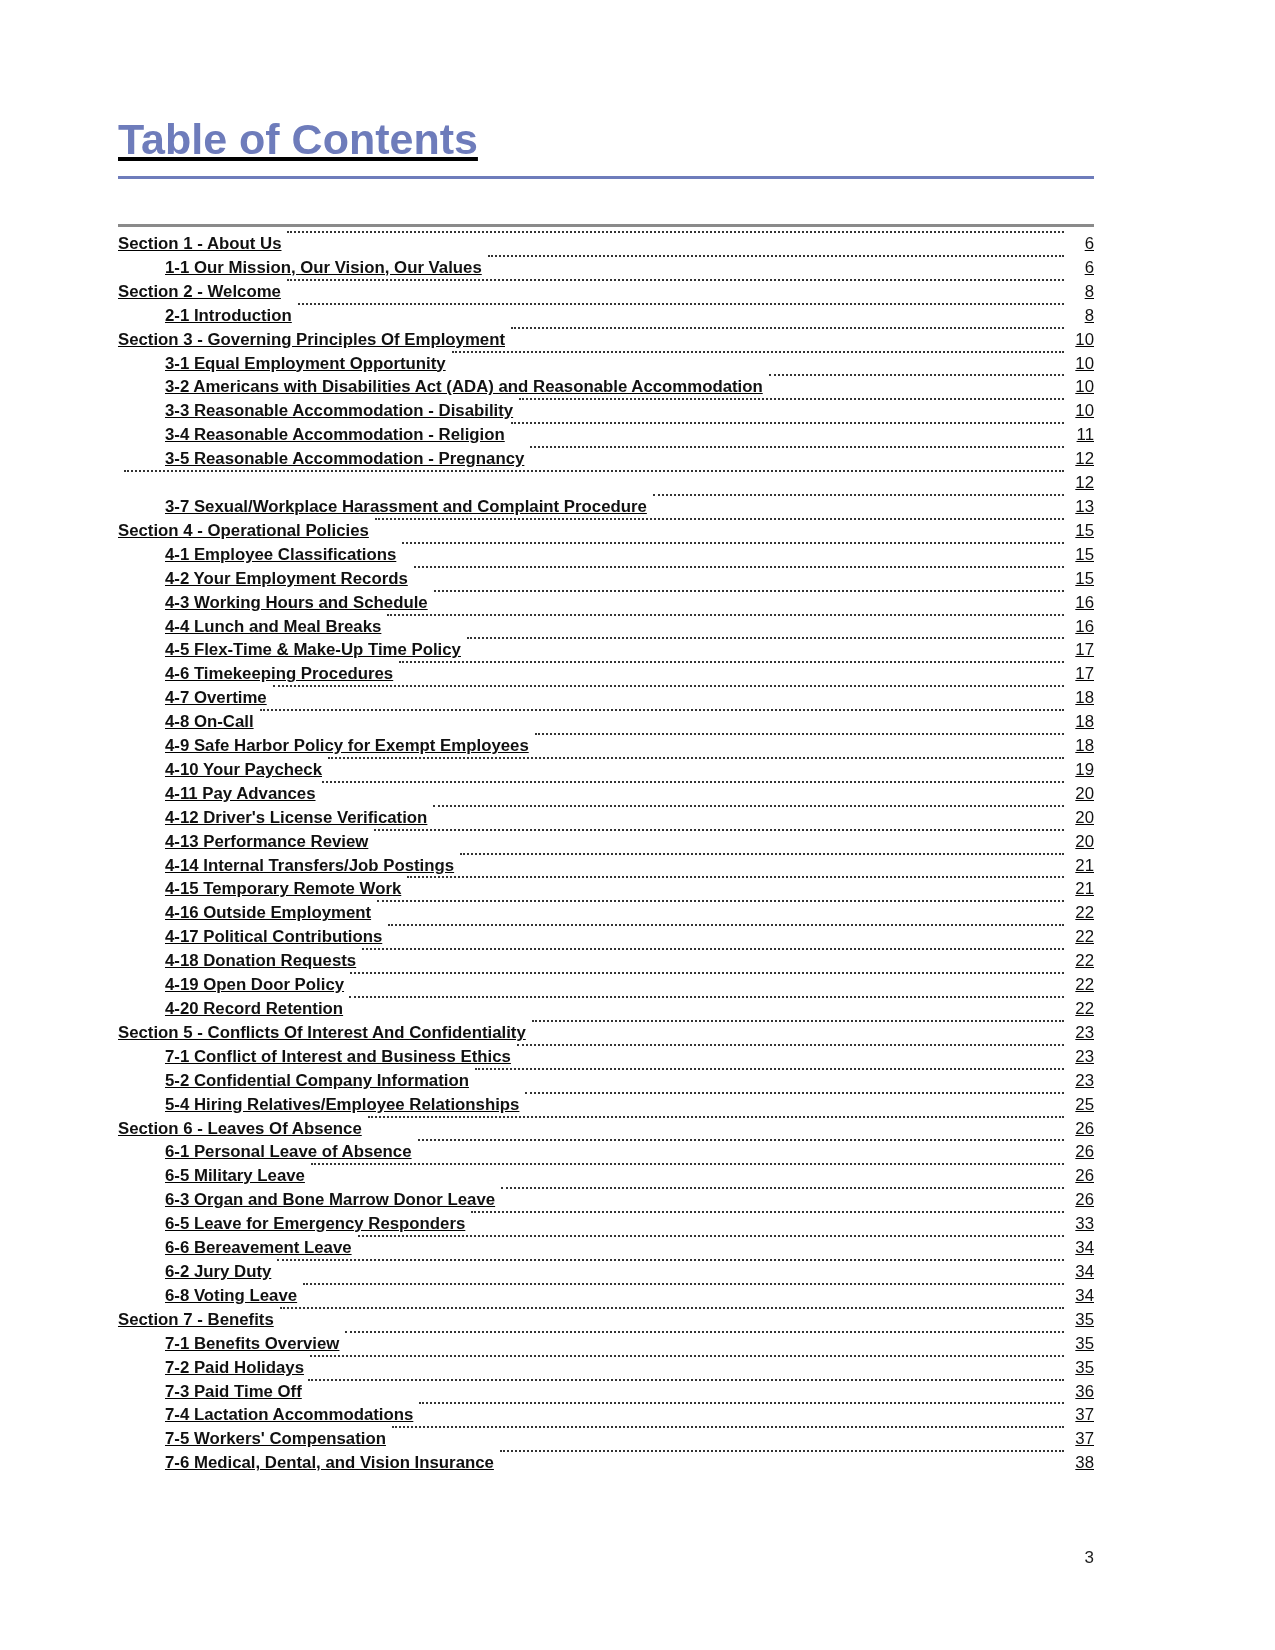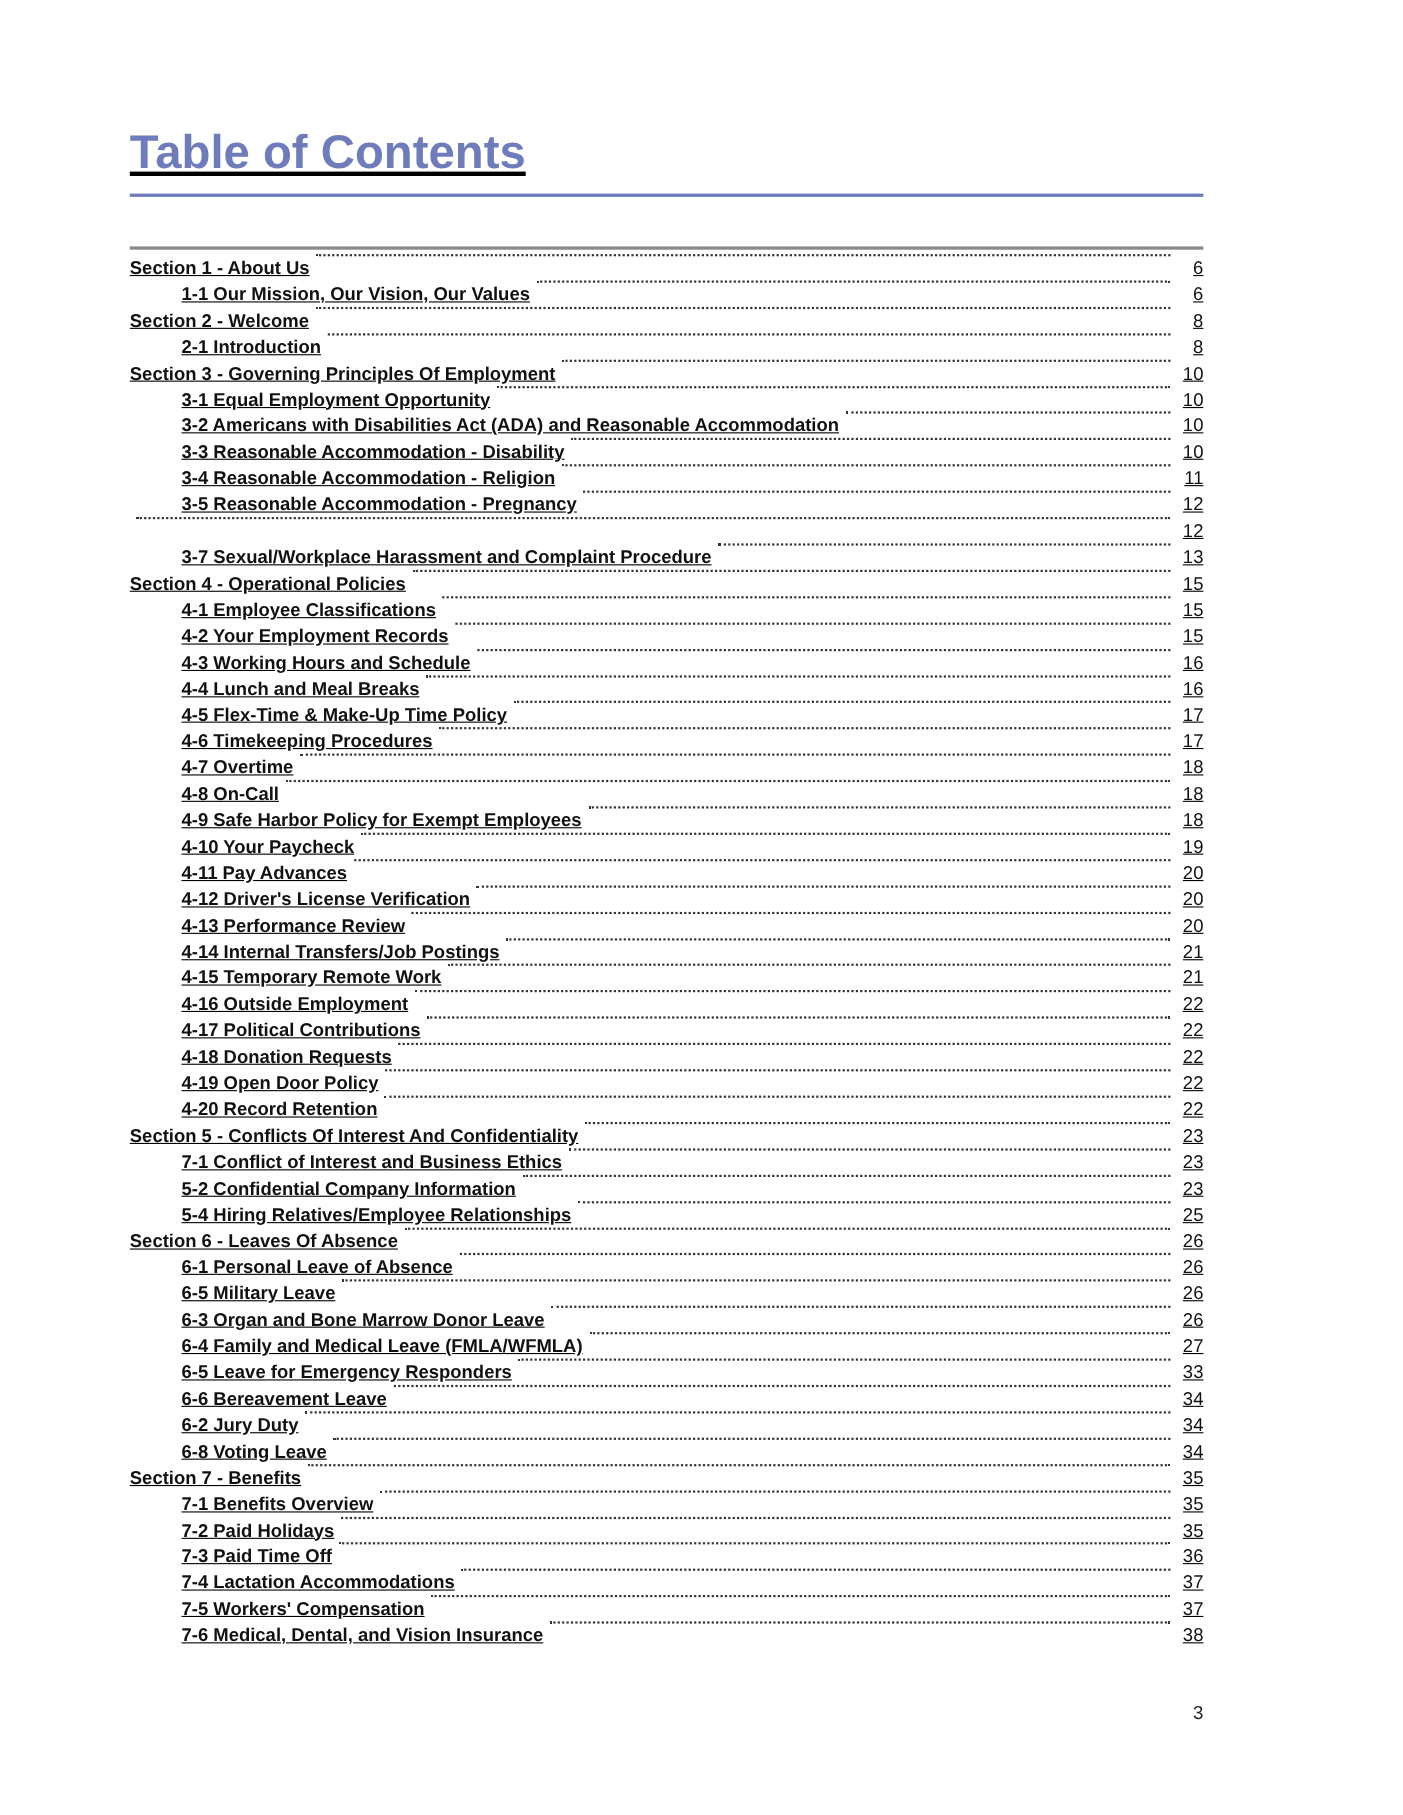--- a/index.html
+++ b/index.html
@@ -269,25 +269,20 @@
           <span class="toc-label">6-5 Military Leave</span>
           <div class="toc-leader"></div>
           <span class="toc-page">26</span>
         </div>
         <div class="toc-row lvl1">
           <span class="toc-label">6-3 Organ and Bone Marrow Donor Leave</span>
           <div class="toc-leader"></div>
           <span class="toc-page">26</span>
         </div>
         <div class="toc-row lvl1">
-          <span class="toc-label">6-4 Family and Medical Leave (FMLA/WFMLA)</span>
-          <div class="toc-leader"></div>
-          <span class="toc-page">27</span>
-        </div>
-        <div class="toc-row lvl1">
           <span class="toc-label">6-5 Leave for Emergency Responders</span>
           <div class="toc-leader"></div>
           <span class="toc-page">33</span>
         </div>
         <div class="toc-row lvl1">
           <span class="toc-label">6-6 Bereavement Leave</span>
           <div class="toc-leader"></div>
           <span class="toc-page">34</span>
         </div>
         <div class="toc-row lvl1">

